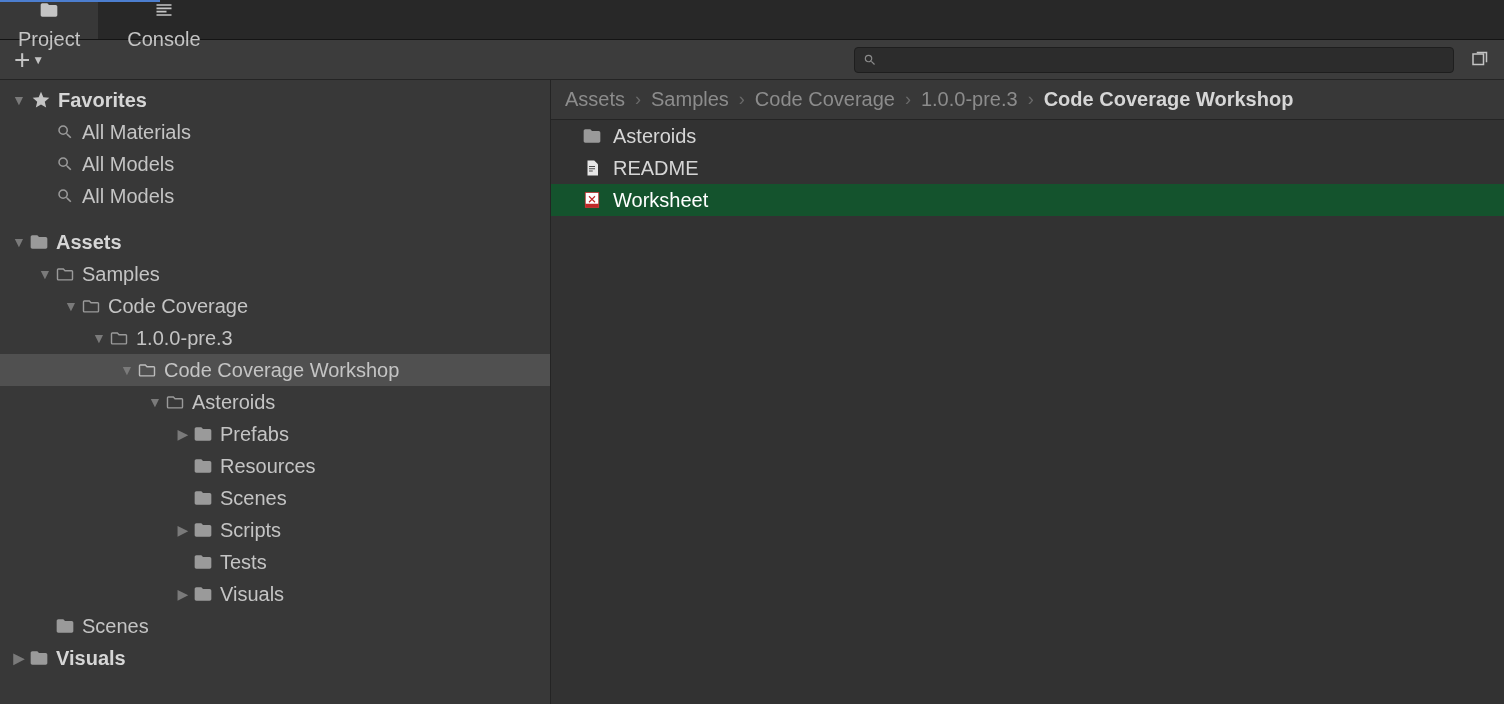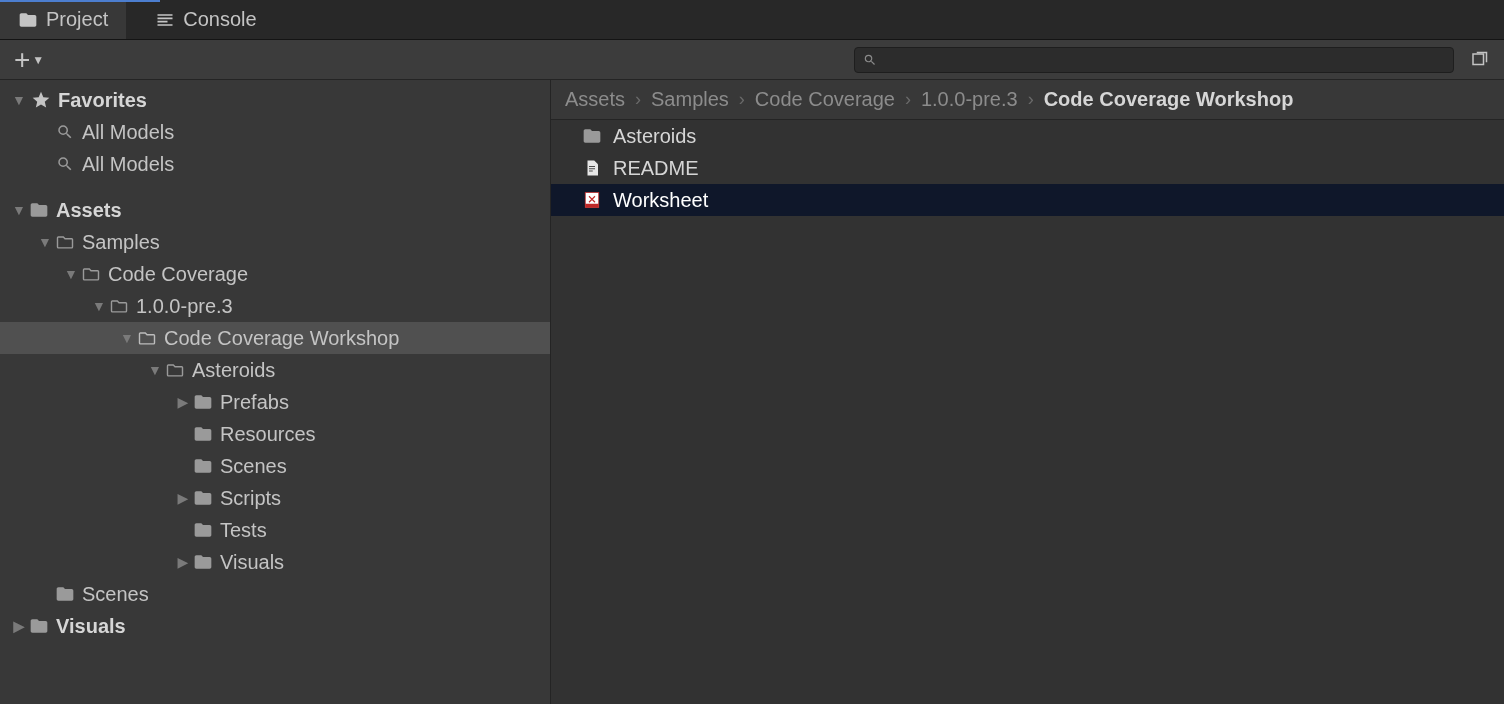--- a/index.html
+++ b/index.html
@@ -2,21 +2,21 @@
 <html><head>
 <meta charset="utf-8">
 <style>
   * { margin:0; padding:0; box-sizing:border-box; font-family:-apple-system,Segoe UI,Helvetica,Arial,sans-serif; }
   html,body { width:1504px; height:704px; background:#383838; color:#c4c4c4; overflow:hidden; }
   
   .accent-line { position:absolute; left:0; top:0; height:2px; width:160px; background:#4c7ecf; }
 
   
   .tabs { display:flex; align-items:stretch; height:40px; background:#282828; border-bottom:1px solid #141414; }
-  .tab { display:flex; align-items:center; gap:8px; padding:0 18px; font-size:20px; color:#c4c4c4; cursor:default; }
+  .tab { display:flex; align-items:center; gap:8px; padding:0 18px; font-size:20px; color:#c4c4c4; cursor:default;flex-direction:column; }
   .tab.active { background:#383838; }
   .tab.inactive { background:#282828;padding-left:29px; }
   .tab .icon { display:inline-flex; }
 
   
   .toolbar { display:flex; align-items:center; height:40px; background:#3c3c3c; border-bottom:1px solid #242424; padding:0 10px; gap:10px; }
   .add-btn { display:flex; align-items:center; gap:2px; color:#c4c4c4; font-size:26px; padding:0 4px; }
   .add-btn .plus { font-size:28px; line-height:1; }
   .add-btn .caret { font-size:12px; }
   .toolbar-spacer { flex:1; }
@@ -49,21 +49,21 @@
 
   
   .breadcrumb { display:flex; align-items:center; height:40px; padding:0 14px; font-size:20px; color:#8c8c8c; gap:10px; border-bottom:1px solid #242424; background:#383838; }
   .breadcrumb .crumb { cursor:default; }
   .breadcrumb .crumb.active { color:#d6d6d6; font-weight:600; }
   .breadcrumb .sep { color:#6a6a6a; font-size:18px; }
 
   
   .file-list { flex:1; }
   .file-row { display:flex; align-items:center; height:32px; padding-left:30px; font-size:20px; color:#d6d6d6; gap:10px; cursor:default; }
-  .file-row.selected { background:#0f172a; color:#ffffff; }
+  .file-row.selected { background:#14532d; color:#ffffff; }
   .file-row .ficon { width:22px; display:inline-flex; justify-content:center; }
 
   
   svg { display:block; }
 </style>
 </head>
 <body>
 
 <div class="accent-line"></div>
 
@@ -114,20 +114,29 @@
       <div class="row header indent-0">
         <span class="arrow">▼</span>
         <span class="icon fav-icon">
           <svg width="20" height="20" viewBox="0 0 24 24" fill="#c4c4c4">
               <path d="M12 17.27L18.18 21l-1.64-7.03L22 9.24l-7.19-.61L12 2 9.19 8.63 2 9.24l5.46 4.73L5.82 21z"></path>
             </svg>
         </span>
         <span>Favorites</span>
       </div>
 
+      <div class="row indent-1">
+        <span class="no-arrow"></span>
+        <span class="icon">
+          <svg width="18" height="18" viewBox="0 0 24 24" fill="#9a9a9a">
+              <path d="M15.5 14h-.79l-.28-.27A6.471 6.471 0 0016 9.5 6.5 6.5 0 109.5 16c1.61 0 3.09-.59 4.23-1.57l.27.28v.79l5 4.99L20.49 19l-4.99-5zM9.5 14C7.01 14 5 11.99 5 9.5S7.01 5 9.5 5 14 7.01 14 9.5 11.99 14 9.5 14z"></path>
+            </svg>
+        </span>
+        <span>All Materials</span>
+      </div>
 
       <div class="row indent-1">
         <span class="no-arrow"></span>
         <span class="icon">
           <svg width="18" height="18" viewBox="0 0 24 24" fill="#9a9a9a">
               <path d="M15.5 14h-.79l-.28-.27A6.471 6.471 0 0016 9.5 6.5 6.5 0 109.5 16c1.61 0 3.09-.59 4.23-1.57l.27.28v.79l5 4.99L20.49 19l-4.99-5zM9.5 14C7.01 14 5 11.99 5 9.5S7.01 5 9.5 5 14 7.01 14 9.5 11.99 14 9.5 14z"></path>
             </svg>
         </span>
         <span>All Models</span>
       </div>

